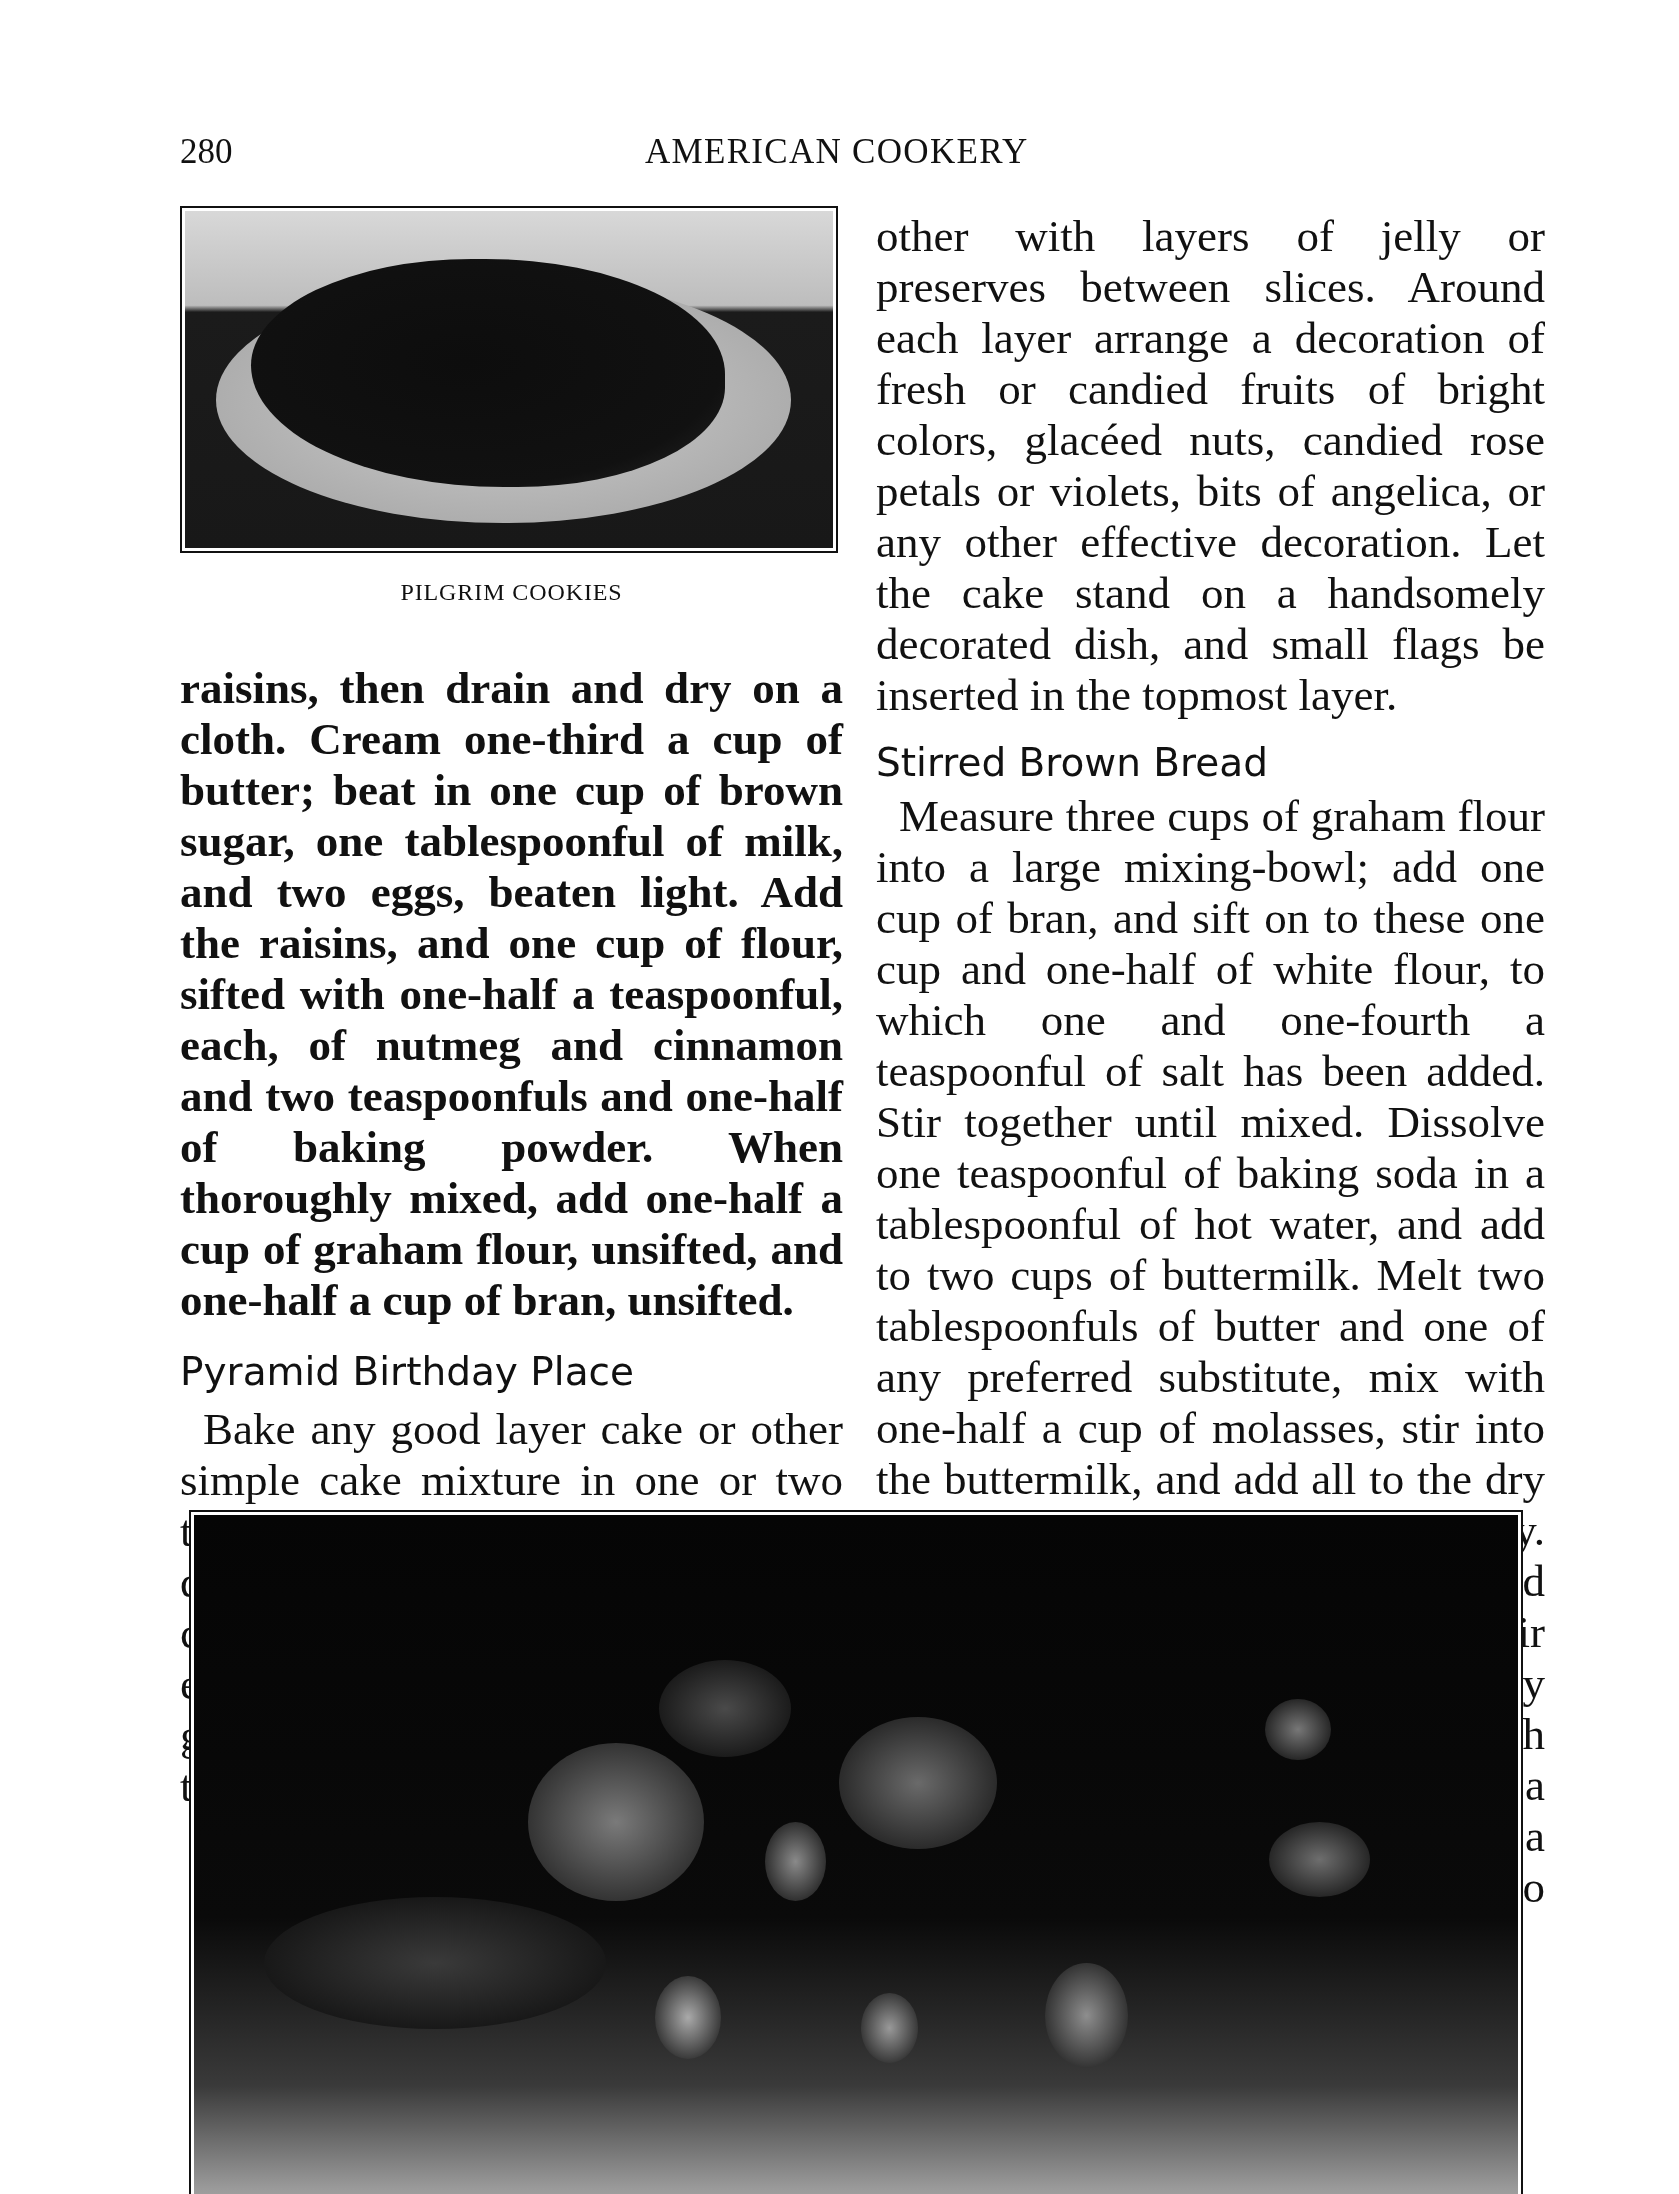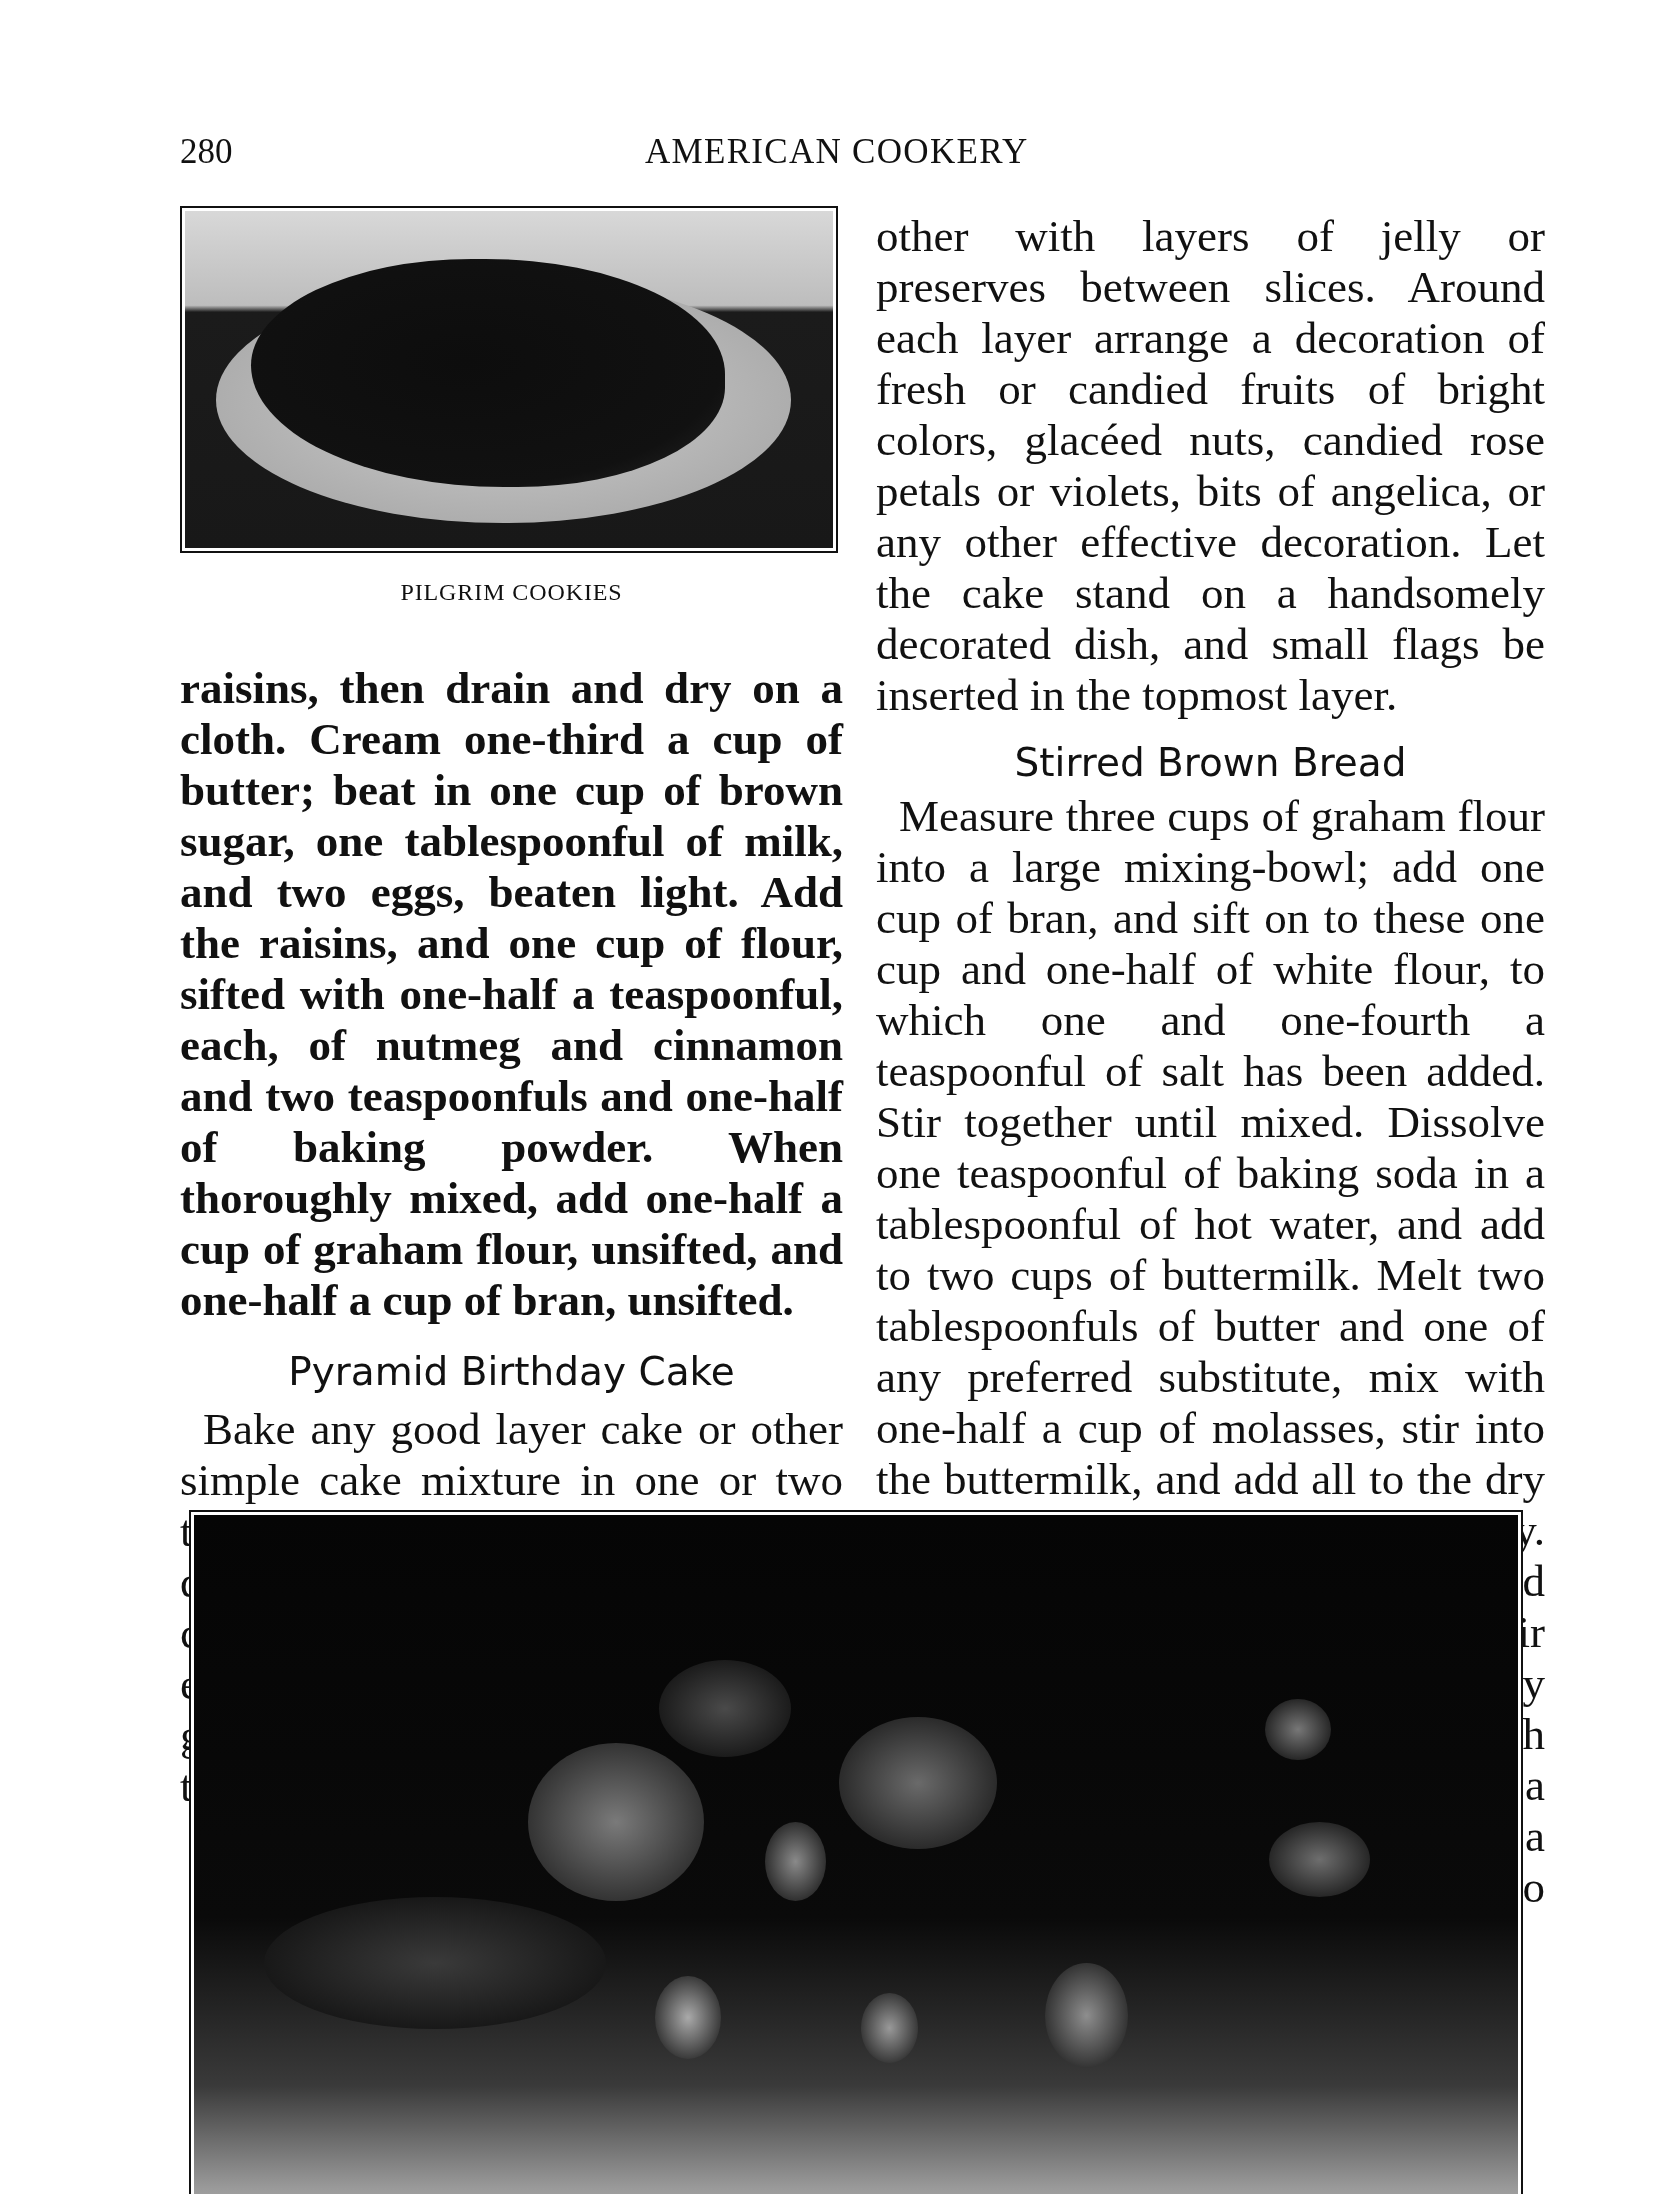--- a/index.html
+++ b/index.html
@@ -22,21 +22,21 @@
     background: linear-gradient(180deg, #d8d8d8 0%, #bdbdbd 28%, #1b1b1b 30%, #181818 100%); }
   .cookies-plate { position: absolute; left: 31px; top: 66px; width: 575px; height: 246px; border-radius: 50%;
     background: radial-gradient(ellipse at center, #cfcfcf 0%, #a9a9a9 80%, #777 100%); }
   .cookies-pile { position: absolute; left: 66px; top: 48px; width: 474px; height: 228px; border-radius: 48% 52% 45% 55%;
     background: radial-gradient(ellipse at 45% 45%, #0d0d0d 0%, #111 70%, #2a2a2a 100%); }
 
   .caption { text-align: center; font-size: 24px; letter-spacing: 0.9px; margin-top: 25.5px; }
 
   .body-text { font-size: 45px; line-height: 51px; text-align: justify; hyphens: none; }
   .indent { text-indent: 23px; }
-  .recipe-title { font-family: "DejaVu Sans", sans-serif; font-size: 39px; text-align: center; font-weight: normal;
+  .recipe-title { font-family: "DejaVu Sans", sans-serif; font-size: 39px; font-weight: normal;
     margin: 0; line-height: 48px; }
 
   .left-text-1 { margin-top: 57px; font-weight: bold; }
   .left-title { margin-top: 22px; margin-bottom: 8.8px; }
   .right-title { margin-top: 17.6px; margin-bottom: 4.4px; }
 
   .fruit-block { position: absolute; left: 189px; top: 1510px; width: 1334px; }
   .fruit-photo { width: 1334px; height: 742px; }
   .fruit-bg { position: absolute; inset: 0;
     background: linear-gradient(180deg, #050505 0%, #0a0a0a 55%, #3a3a3a 78%, #9a9a9a 92%, #bcbcbc 100%); }
@@ -55,21 +55,21 @@
     <div class="photo-inner">
       <div class="cookies-bg"></div>
       <div class="cookies-plate"></div>
       <div class="cookies-pile"></div>
     </div>
   </div>
   <div class="caption">PILGRIM COOKIES</div>
 
   <p class="body-text left-text-1" style="margin-bottom:0;">raisins, then drain and dry on a cloth. Cream one-third a cup of butter; beat in one cup of brown sugar, one tablespoonful of milk, and two eggs, beaten light. Add the raisins, and one cup of flour, sifted with one-half a teaspoonful, each, of nutmeg and cinnamon and two teaspoonfuls and one-half of baking powder. When thoroughly mixed, add one-half a cup of graham flour, unsifted, and one-half a cup of bran, unsifted.</p>
 
-  <h2 class="recipe-title left-title">Pyramid Birthday Cake</h2>
+  <h2 class="recipe-title left-title">Pyramid Birthday Place</h2>
   <p class="body-text indent" style="margin:0;">Bake any good layer cake or other simple cake mixture in one or two thin sheets, in a large pan. When done cut into as many graduated circles as the child is years old. Ice each circle, top and sides, with any good cake icing, either white or tinted, and lay one above the</p>
 </div>
 
 <div class="col-right">
   <p class="body-text" style="margin:0;">other with layers of jelly or preserves between slices. Around each layer arrange a decoration of fresh or candied fruits of bright colors, glacéed nuts, candied rose petals or violets, bits of angelica, or any other effective decoration. Let the cake stand on a handsomely decorated dish, and small flags be inserted in the topmost layer.</p>
   <h2 class="recipe-title right-title">Stirred Brown Bread</h2>
   <p class="body-text indent" style="margin:0;">Measure three cups of graham flour into a large mixing-bowl; add one cup of bran, and sift on to these one cup and one-half of white flour, to which one and one-fourth a teaspoonful of salt has been added. Stir together until mixed. Dissolve one teaspoonful of baking soda in a tablespoonful of hot water, and add to two cups of buttermilk. Melt two tablespoonfuls of butter and one of any preferred substitute, mix with one-half a cup of molasses, stir into the buttermilk, and add all to the dry ingredients, stirring vigorously. Lastly, add one-half a compressed yeast cake to the batter, and stir again until the yeast is thoroughly incorporated with the batter, which should be very stiff. Place in a greased bread pan, cover, set in a warm place until batter has risen to top of pan or</p>
 </div>
 
 <div class="fruit-block">

